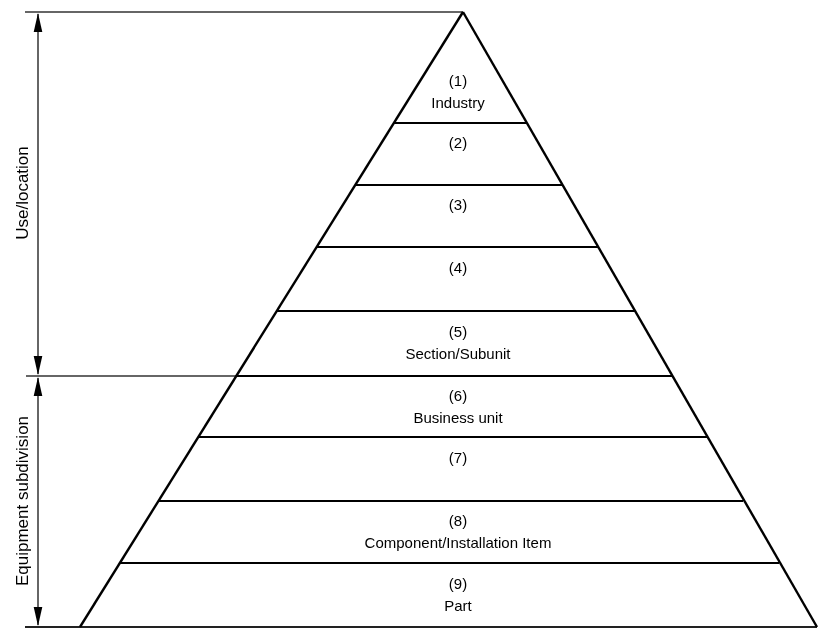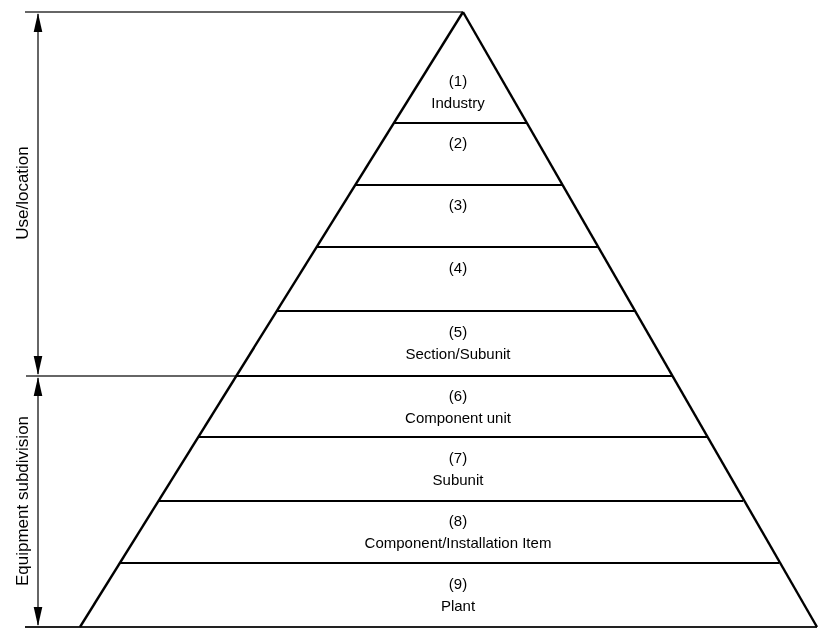--- a/index.html
+++ b/index.html
@@ -101,28 +101,27 @@
   </div>
   <div class="level-label" style="top:257px">
     <span>(4)</span>
   </div>
   <div class="level-label" style="top:321px">
     <span>(5)</span>
     <span>Section/Subunit</span>
   </div>
   <div class="level-label" style="top:385px">
     <span>(6)</span>
-    <span>Component unit</span>
+    <span>Business unit</span>
   </div>
   <div class="level-label" style="top:447px">
     <span>(7)</span>
-    <span>Subunit</span>
   </div>
   <div class="level-label" style="top:510px">
     <span>(8)</span>
     <span>Component/Installation Item</span>
   </div>
   <div class="level-label" style="top:573px">
     <span>(9)</span>
-    <span>Plant</span>
+    <span>Part</span>
   </div>
 
 </div>
 
 </body></html>

